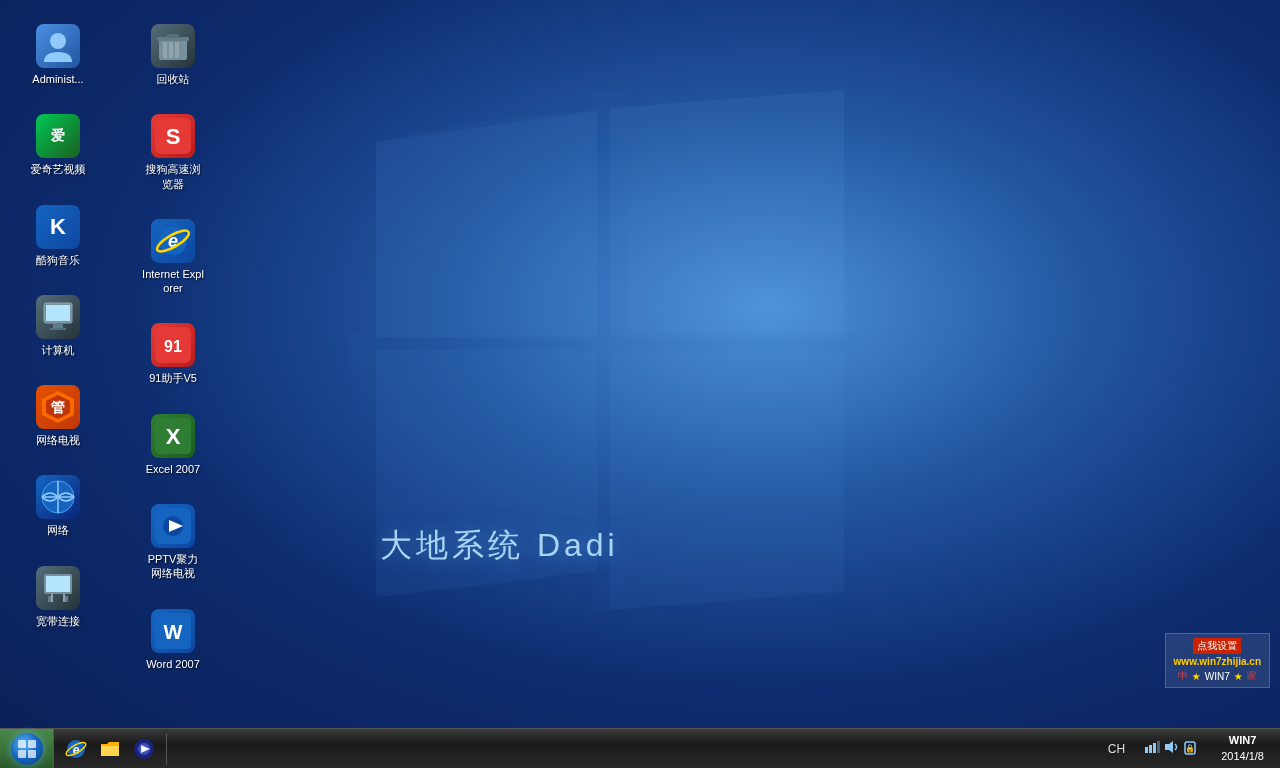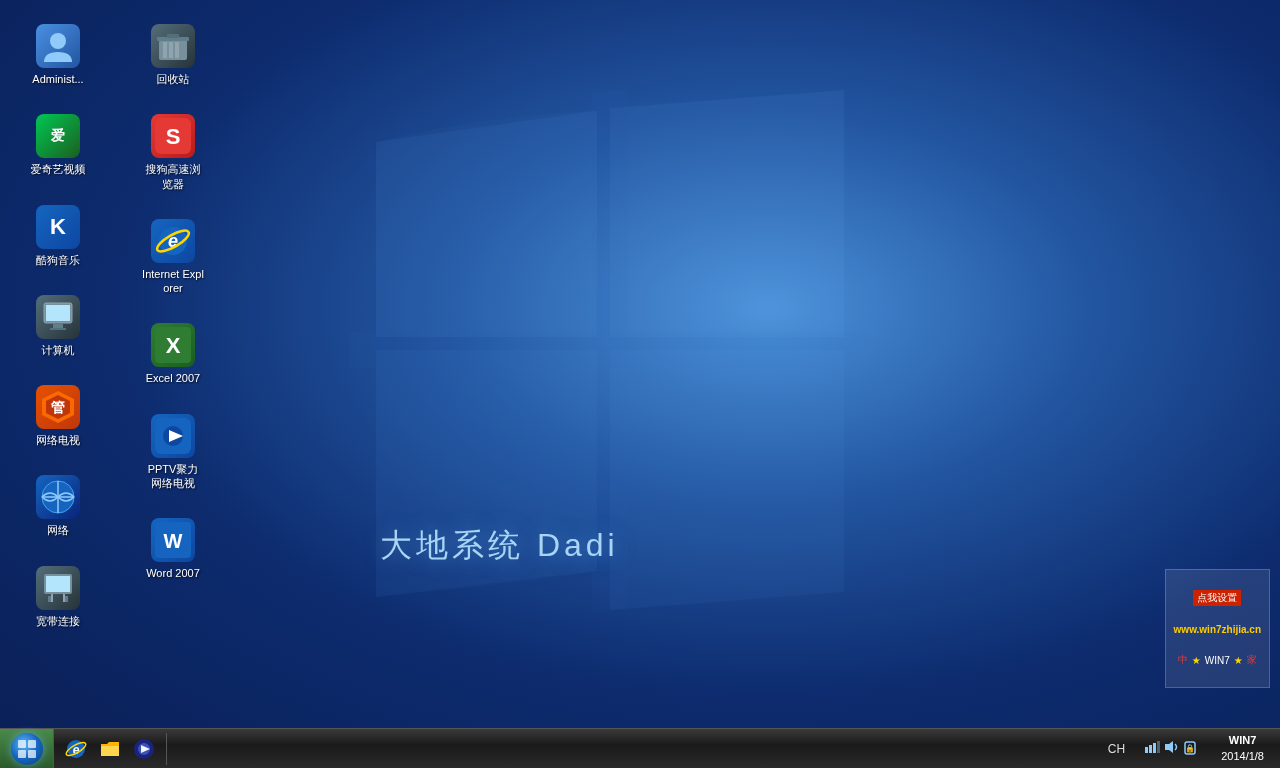--- a/index.html
+++ b/index.html
@@ -43,25 +43,24 @@
       text-shadow: 0 0 20px rgba(100,180,255,0.5);
     }
 
     
     .watermark-box {
       position: absolute;
       bottom: 80px;
       right: 10px;
       background: rgba(255,255,255,0.1);
       border: 1px solid rgba(255,255,255,0.2);
-      padding: 20px 8px;
+      padding: 4px 8px;
       display: flex;
       flex-direction: column;
       align-items: center;
-      gap: 16px;
     }
     .watermark-top {
       background: #cc2200;
       color: white;
       font-size: 10px;
       padding: 1px 4px;
       margin-bottom: 2px;
     }
     .watermark-url {
       color: #ffcc00;
@@ -378,20 +377,29 @@
         <svg width="36" height="36" viewBox="0 0 36 36">
           <circle cx="18" cy="18" r="14" fill="#1565c0"></circle>
           <text x="18" y="24" text-anchor="middle" fill="white" font-size="18" font-style="italic" font-weight="bold">e</text>
           <ellipse cx="18" cy="18" rx="18" ry="6" fill="none" stroke="#ffd600" stroke-width="2.5" transform="rotate(-30,18,18)"></ellipse>
         </svg>
       </div>
       <span class="icon-label">Internet Explorer</span>
     </div>
 
 
+    <div class="icon-item">
+      <div class="icon-img icon-91">
+        <svg width="36" height="36" viewBox="0 0 36 36">
+          <rect width="36" height="36" rx="6" fill="#e53935"></rect>
+          <text x="18" y="25" text-anchor="middle" fill="white" font-size="16" font-weight="bold">91</text>
+        </svg>
+      </div>
+      <span class="icon-label">91助手V5</span>
+    </div>
 
     <div class="icon-item">
       <div class="icon-img icon-excel">
         <svg width="36" height="36" viewBox="0 0 36 36">
           <rect width="36" height="36" rx="4" fill="#2e7d32"></rect>
           <text x="18" y="26" text-anchor="middle" fill="white" font-size="22" font-weight="bold">X</text>
         </svg>
       </div>
       <span class="icon-label">Excel 2007</span>
     </div>

